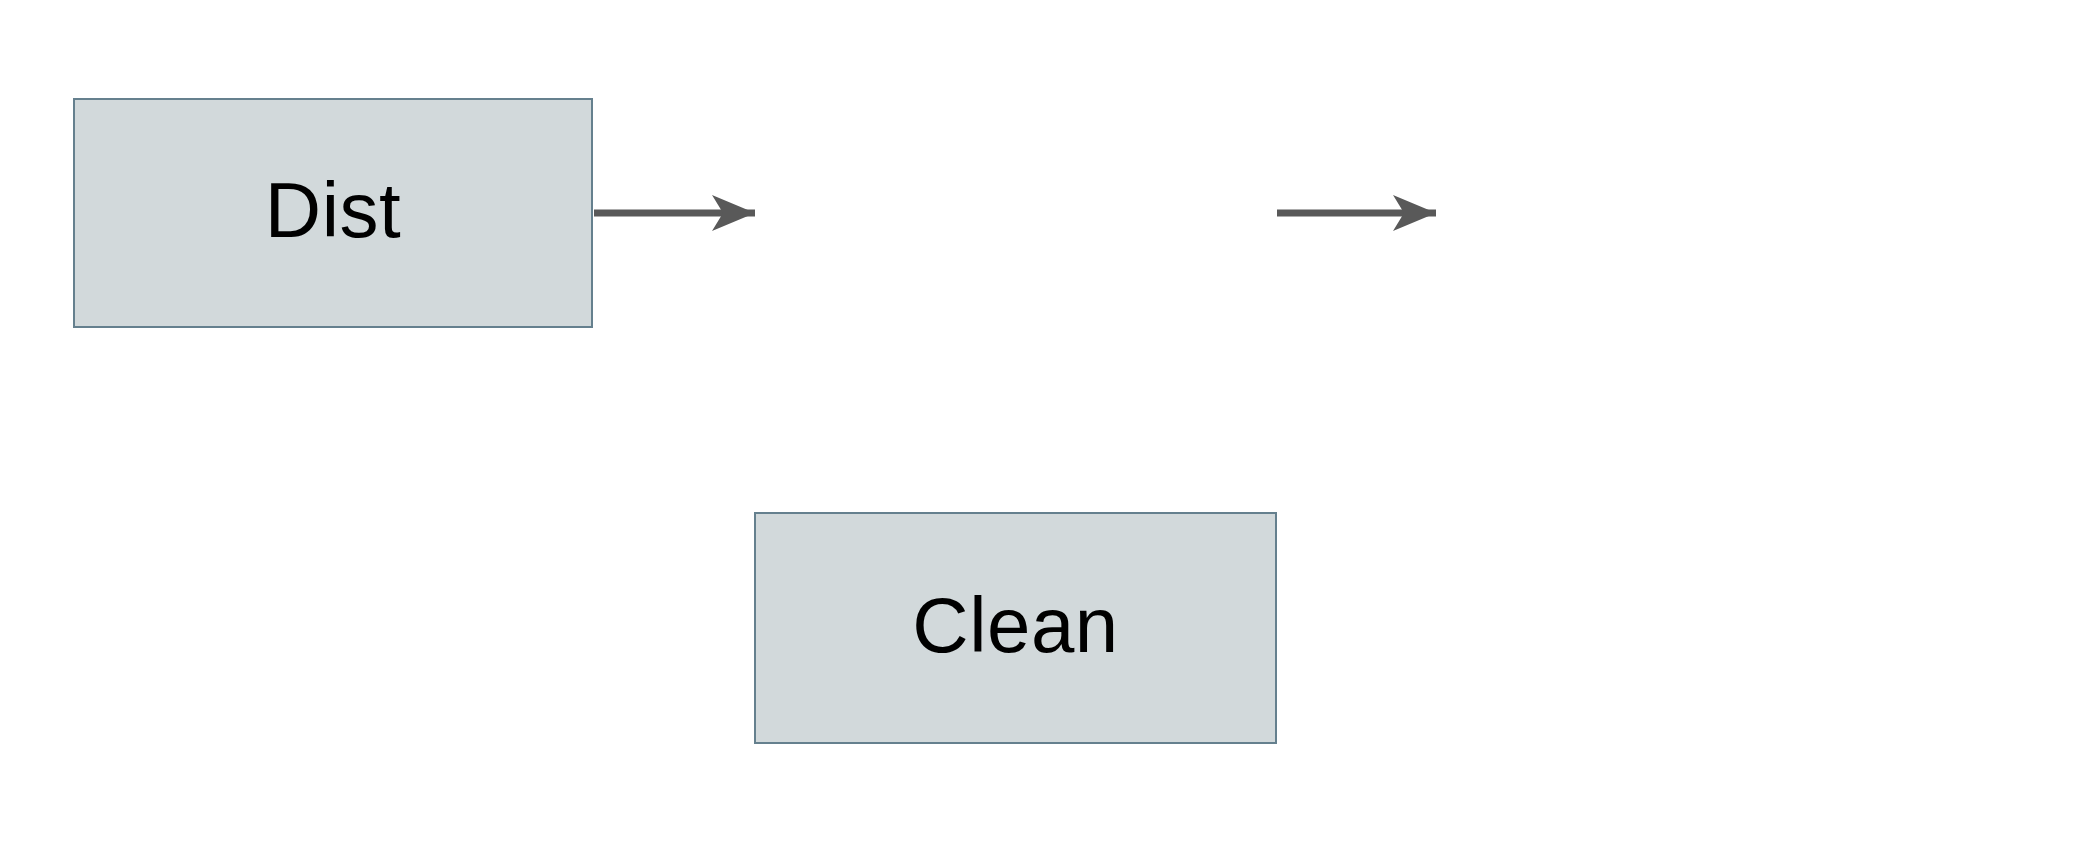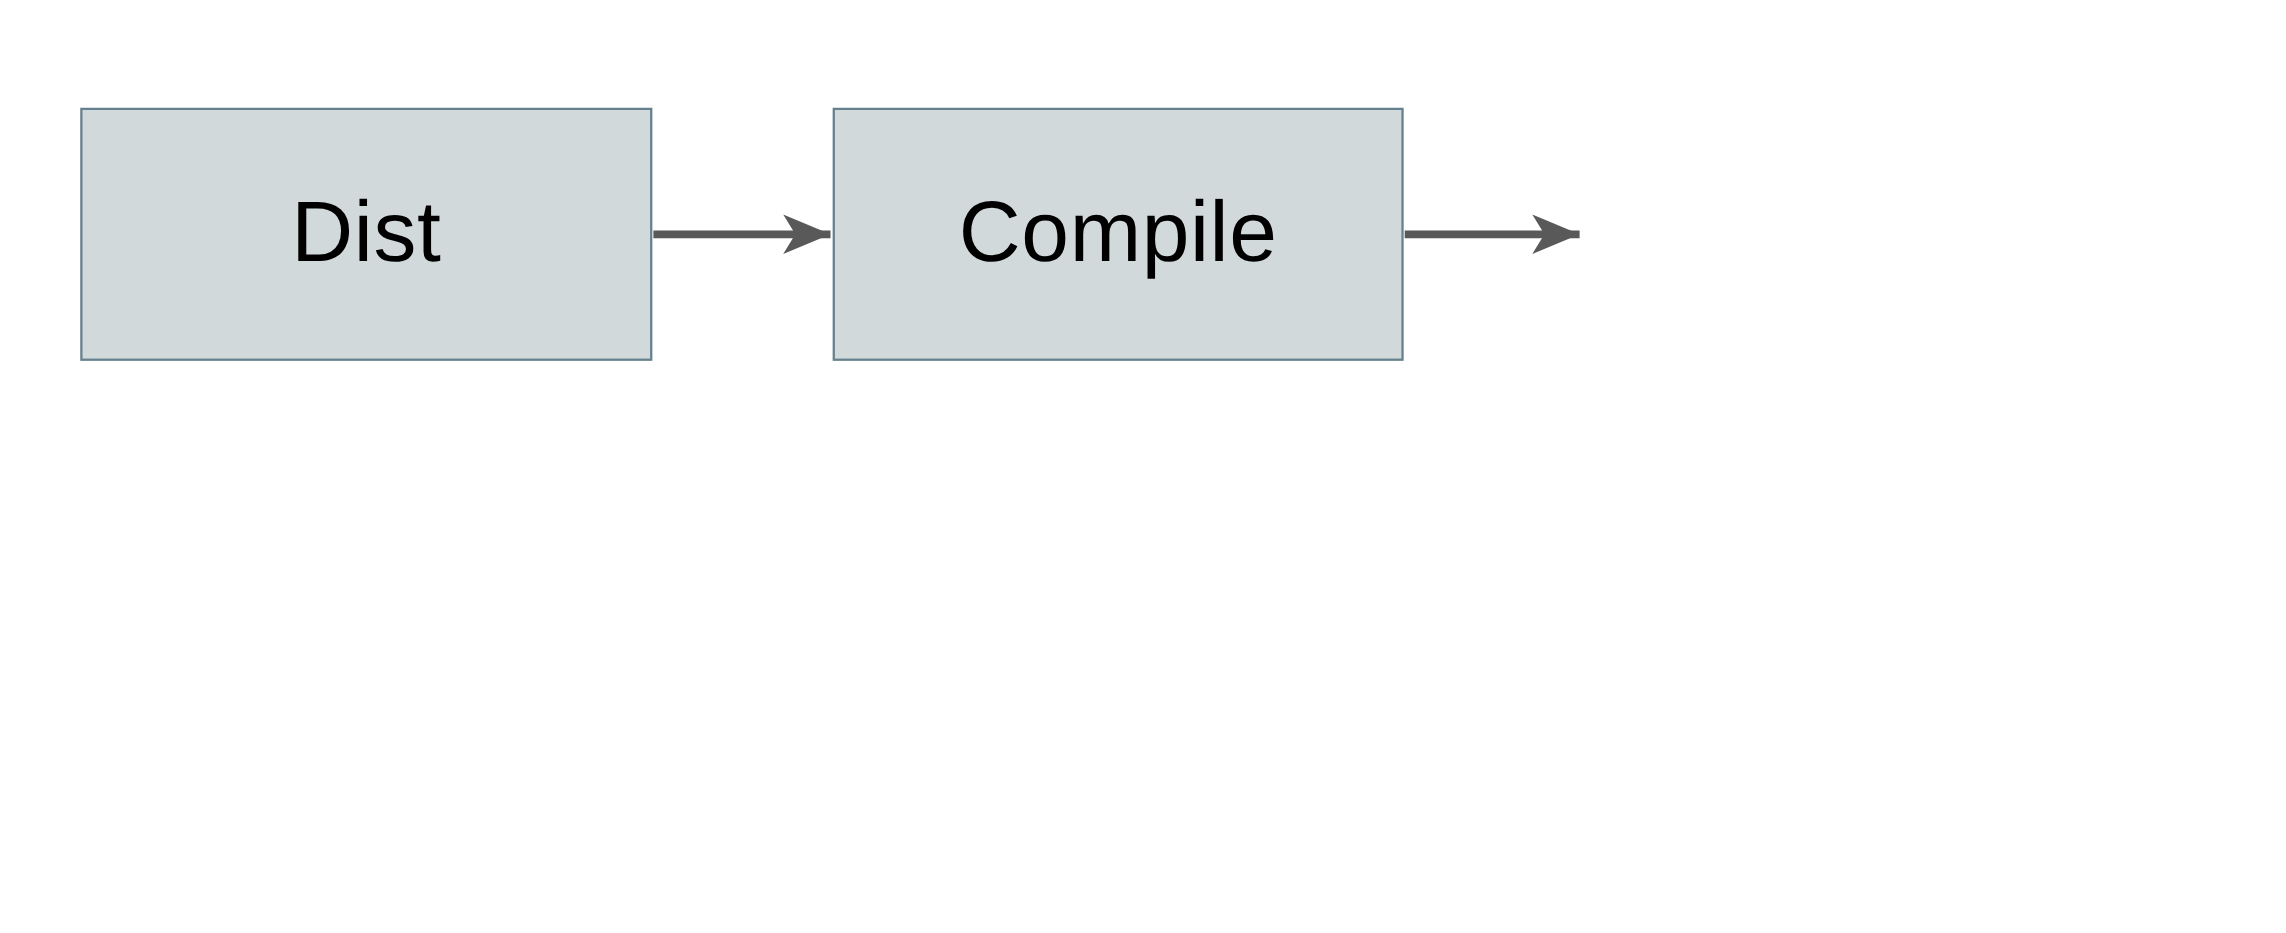--- a/index.html
+++ b/index.html
@@ -68,19 +68,19 @@
       </marker>
     </defs>
     <line class="edge-line" x1="594" y1="213" x2="755" y2="213" marker-end="url(#arrowhead)"></line>
     <line class="edge-line" x1="1277" y1="213" x2="1436" y2="213" marker-end="url(#arrowhead)"></line>
   </svg>
 
   <div class="node node-dist">
     <span class="node-label">Dist</span>
   </div>
 
-  <div class="node node-compile">
-    <span class="node-label">Compile</span>
-  </div>
 
 
+  <div class="node node-clean">
+    <span class="node-label">Clean</span>
+  </div>
 
 </div>
 
 </body></html>

